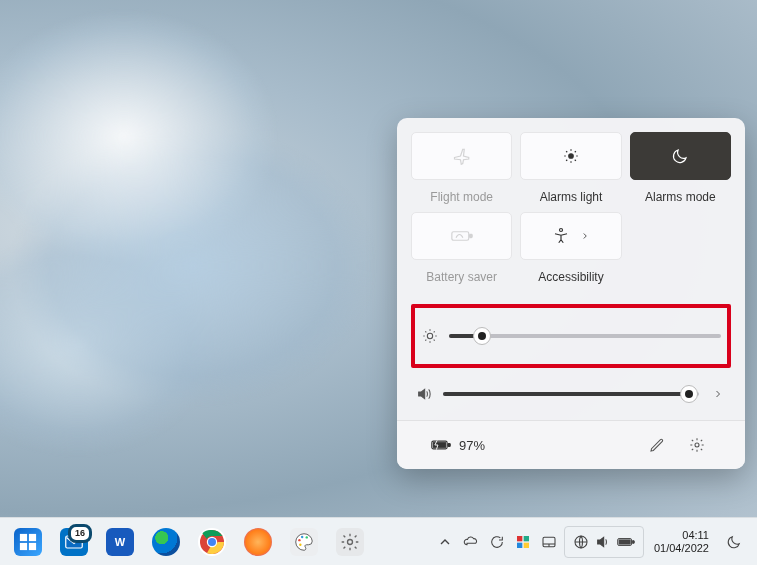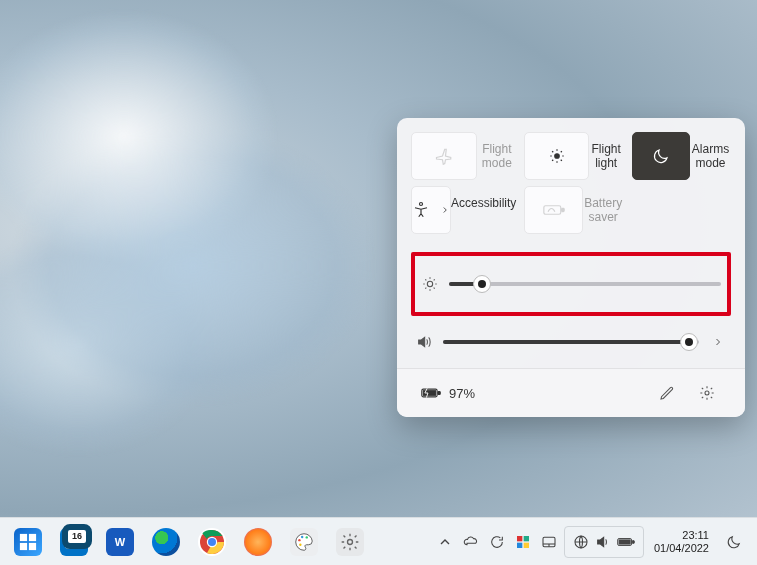--- a/index.html
+++ b/index.html
@@ -20,21 +20,21 @@
   }
   .panel {
     position: absolute; right: 12px; top: 118px;
     width: 348px; background: rgba(243,243,245,0.98);
     border-radius: 10px;
     box-shadow: 0 10px 30px rgba(0,0,0,0.25);
     padding: 14px 14px 0 14px;
     display: flex; flex-direction: column;
   }
   .tile-grid { display: grid; grid-template-columns: repeat(3, 1fr); gap: 6px 8px; }
-  .tile-wrap { display: flex; }
+  .tile-wrap { display: flex; flex-direction: column; align-items: center; }
   .tile {
     width: 100%; height: 48px; background: #fbfbfd; border: 1px solid #e6e6e8;
     border-radius: 5px; display: flex; align-items: center; justify-content: center;
     gap: 6px; cursor: pointer;
   }
   .tile.active { background: #3c3a37; border-color: #3c3a37; color: #fff; }
   .tile.disabled svg { opacity: 0.35; }
   .tile-label { margin-top: 10px; font-size: 12px; color: #333; text-align: center; height: 16px; }
   .tile-label.dim { color: #9a9a9a; }
   .tile .chev { margin-left: 4px; }
@@ -48,38 +48,38 @@
   .fill { position: absolute; left: 0; top: 0; bottom: 0; background: #3a3a3a; border-radius: 2px; }
   .thumb {
     position: absolute; top: 50%; width: 18px; height: 18px; border-radius: 50%;
     background: #fff; border: 1px solid #bbb; transform: translate(-50%, -50%);
     display:flex; align-items:center; justify-content:center;
   }
   .thumb::after { content:''; width:8px; height:8px; border-radius:50%; background:#222; }
   .expand { flex: 0 0 18px; display:flex; align-items:center; justify-content:center; color:#555; cursor:pointer;}
   .panel-footer {
     margin: 10px -14px 0 -14px; border-top: 1px solid #e1e1e3;
-    padding: 10px 24px; display: flex; align-items: center;
+    padding: 10px 34px; display: flex; align-items: center;
     background: #f5f5f7; border-radius: 0 0 10px 10px; gap: 12px;
   }
   .panel-footer .batt { display:flex; align-items:center; gap:8px; font-size:13px; color:#333;}
   .panel-footer .spacer { flex:1; }
   .panel-footer .btn { width:28px; height:28px; display:flex; align-items:center; justify-content:center; cursor:pointer; color:#555; border-radius:4px;}
 
   .taskbar {
     position: absolute; left:0; right:0; bottom:0; height:48px;
     background: #eef2f5; border-top: 1px solid #d9dee2;
     display:flex; align-items:center; padding: 0 8px;
   }
   .tb-icons { display:flex; align-items:center; gap:6px; }
   .tb-item { width:40px; height:40px; display:flex; align-items:center; justify-content:center; border-radius:4px; cursor:pointer; position:relative;}
   .badge {
     position:absolute; top:2px; right:2px; background:#fff; color:#222;
     font-size:9px; font-weight:700; border-radius:8px; padding:0 4px; line-height:13px;
-    border:6px solid #0c4a6e;
+    border:3px solid #0c4a6e;
   }
   .tb-spacer { flex:1; }
   .systray { display:flex; align-items:center; gap:4px; }
   .systray .tray { width:22px; height:40px; display:flex; align-items:center; justify-content:center; color:#444; cursor:pointer;}
   .tray svg { width:16px; height:16px; }
   .tray-group {
     display:flex; align-items:center; gap:6px;
     border:1px solid #cfd4d8; border-radius:4px; padding:2px 8px; height:32px;
   }
   .clock { font-size:11px; color:#222; text-align:right; line-height:13px; padding:0 6px;}
@@ -122,55 +122,55 @@
                 <line x1="12" y1="19" x2="12" y2="21"></line>
                 <line x1="3" y1="12" x2="5" y2="12"></line>
                 <line x1="19" y1="12" x2="21" y2="12"></line>
                 <line x1="5.5" y1="5.5" x2="7" y2="7"></line>
                 <line x1="17" y1="17" x2="18.5" y2="18.5"></line>
                 <line x1="5.5" y1="18.5" x2="7" y2="17"></line>
                 <line x1="17" y1="7" x2="18.5" y2="5.5"></line>
               </g>
             </svg>
         </div>
-        <div class="tile-label">Flight light</div>
+        <div class="tile-label">Alarms light</div>
       </div>
 
       <div class="tile-wrap">
         <div class="tile active">
           <svg width="18" height="18" viewBox="0 0 24 24" fill="none" stroke="#fff" stroke-width="1.6">
               <path d="M20 14.5A8 8 0 0 1 9.5 4 8.5 8.5 0 1 0 20 14.5z"></path>
             </svg>
         </div>
         <div class="tile-label">Alarms mode</div>
       </div>
 
-
-      <div class="tile-wrap">
-        <div class="tile">
-          <svg width="18" height="18" viewBox="0 0 24 24" fill="none" stroke="#333" stroke-width="1.6">
-              <circle cx="12" cy="4" r="2"></circle>
-              <path d="M4 9l8 2 8-2M12 11v6M9 21l3-4 3 4"></path>
-            </svg>
-          <svg class="chev" width="10" height="10" viewBox="0 0 24 24" fill="none" stroke="#333" stroke-width="2">
-              <polyline points="9 6 15 12 9 18"></polyline>
-            </svg>
-        </div>
-        <div class="tile-label">Accessibility</div>
-      </div>
 
       <div class="tile-wrap">
         <div class="tile disabled">
           <svg width="22" height="14" viewBox="0 0 26 14" fill="none" stroke="#888" stroke-width="1.4">
               <rect x="1" y="2" width="20" height="10" rx="2"></rect>
               <rect x="22" y="5" width="3" height="4" rx="1" fill="#888"></rect>
               <path d="M6 9c2-5 6-5 8 0"></path>
             </svg>
         </div>
         <div class="tile-label dim">Battery saver</div>
+      </div>
+
+      <div class="tile-wrap">
+        <div class="tile">
+          <svg width="18" height="18" viewBox="0 0 24 24" fill="none" stroke="#333" stroke-width="1.6">
+              <circle cx="12" cy="4" r="2"></circle>
+              <path d="M4 9l8 2 8-2M12 11v6M9 21l3-4 3 4"></path>
+            </svg>
+          <svg class="chev" width="10" height="10" viewBox="0 0 24 24" fill="none" stroke="#333" stroke-width="2">
+              <polyline points="9 6 15 12 9 18"></polyline>
+            </svg>
+        </div>
+        <div class="tile-label">Accessibility</div>
       </div>
     </div>
 
     <div class="sliders">
       <div class="slider-row highlighted">
         <span class="icon">
           <svg width="16" height="16" viewBox="0 0 24 24" fill="none" stroke="#555" stroke-width="1.6">
               <circle cx="12" cy="12" r="4"></circle>
               <g>
                 <line x1="12" y1="2" x2="12" y2="4"></line>
@@ -340,21 +340,21 @@
             <path d="M16 8c1.5 1.5 1.5 6.5 0 8"></path>
           </svg>
         <svg width="18" height="12" viewBox="0 0 26 14" fill="none" stroke="#444" stroke-width="1.4">
             <rect x="1" y="2" width="20" height="10" rx="2"></rect>
             <rect x="22" y="5" width="3" height="4" rx="1" fill="#444"></rect>
             <rect x="3" y="4" width="16" height="6" fill="#444"></rect>
           </svg>
       </div>
 
       <div class="clock">
-        <div>23:11</div>
+        <div>04:11</div>
         <div>01/04/2022</div>
       </div>
 
       <div class="focus-pill">
         <svg width="16" height="16" viewBox="0 0 24 24" fill="none" stroke="#444" stroke-width="1.6">
             <path d="M20 14.5A8 8 0 0 1 9.5 4 8.5 8.5 0 1 0 20 14.5z"></path>
           </svg>
       </div>
     </div>
   </div>

